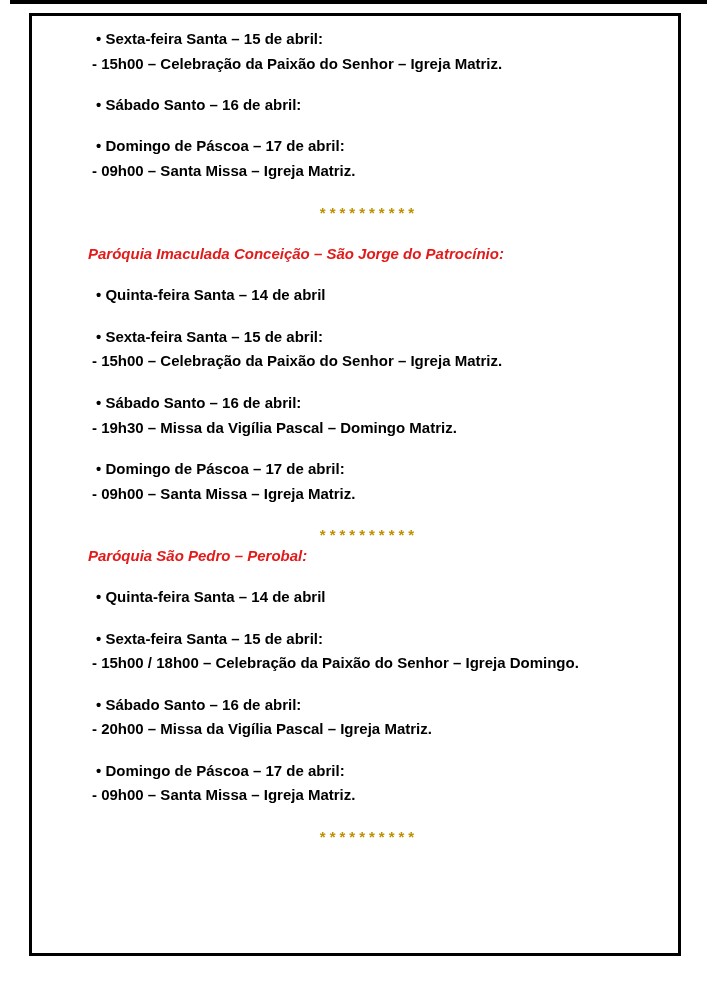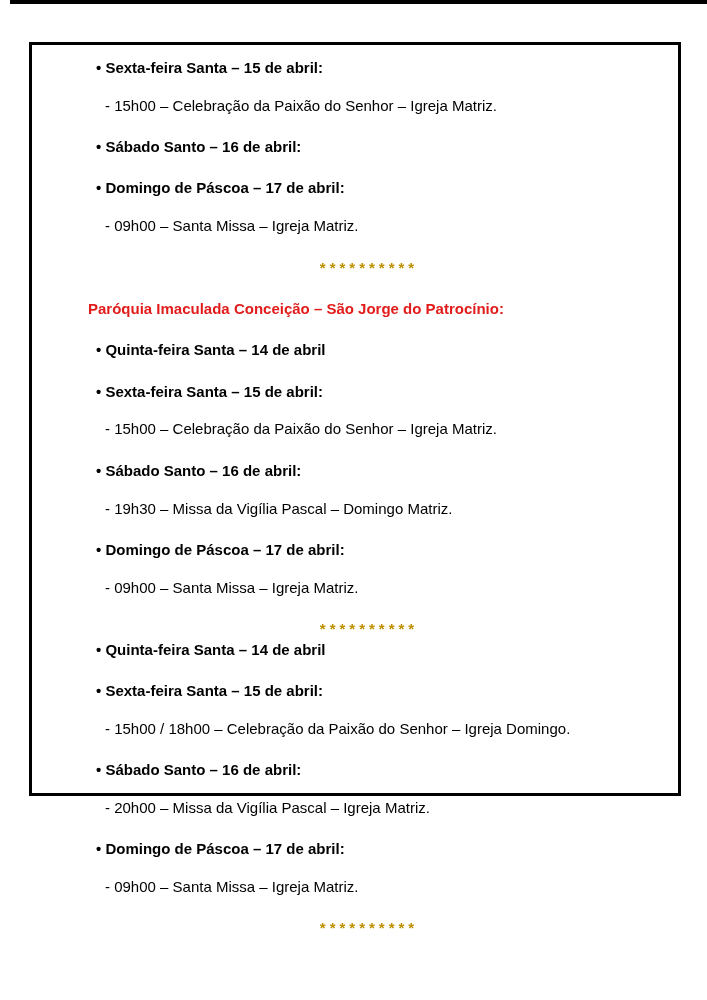--- a/index.html
+++ b/index.html
@@ -18,23 +18,23 @@
     position: absolute;
     top: 0;
     left: 10px;
     width: 697px;
     height: 4px;
     background: var(--frame_border, #000000);
   }
   .frame {
     position: absolute;
     left: 29px;
-    top: 42px;
+    top: 13px;
     width: 652px;
-    height: 754px;
+    height: 943px;
     box-sizing: border-box;
     border: 3px solid var(--frame_border, #000000);
     background: var(--page_background, #ffffff);
   }
   .content {
     box-sizing: border-box;
     width: 100%;
     height: 100%;
     padding: 13px 28px 0 56px;
     font-size: 15px;
@@ -43,26 +43,28 @@
   }
   .entry {
     margin: 0 0 20.7px 0;
   }
   .entry-title {
     margin: 0;
     padding-left: 8px;
     font-weight: bold;
   }
   .entry-detail {
-    margin: 17px;
+    margin: 4px;
+    font-weight: bold;
   }
   .parish-heading {
     margin: 0 0 20.7px 0;
     font-weight: bold;
     color: var(--parish_heading_red, #e21b1b);
+    font-style: italic;
   }
   .separator {
     margin: 0 0 20.7px 0;
     text-align: center;
     font-weight: bold;
     font-size: 15px;
     letter-spacing: 4px;
     color: var(--separator_gold, #bf9000);
   }
   .separator.tight {
@@ -107,20 +109,21 @@
       <p class="entry-title">• Sábado Santo – 16 de abril:</p>
       <p class="entry-detail">- 19h30 – Missa da Vigília Pascal – Domingo Matriz.</p>
     </div>
     <div class="entry">
       <p class="entry-title">• Domingo de Páscoa – 17 de abril:</p>
       <p class="entry-detail">- 09h00 – Santa Missa – Igreja Matriz.</p>
     </div>
 
     <p class="separator tight">**********</p>
 
+    <p class="parish-heading">Paróquia São Pedro – Perobal:</p>
 
     <div class="entry">
       <p class="entry-title">• Quinta-feira Santa – 14 de abril</p>
     </div>
     <div class="entry">
       <p class="entry-title">• Sexta-feira Santa – 15 de abril:</p>
       <p class="entry-detail">- 15h00 / 18h00 – Celebração da Paixão do Senhor – Igreja Domingo.</p>
     </div>
     <div class="entry">
       <p class="entry-title">• Sábado Santo – 16 de abril:</p>

